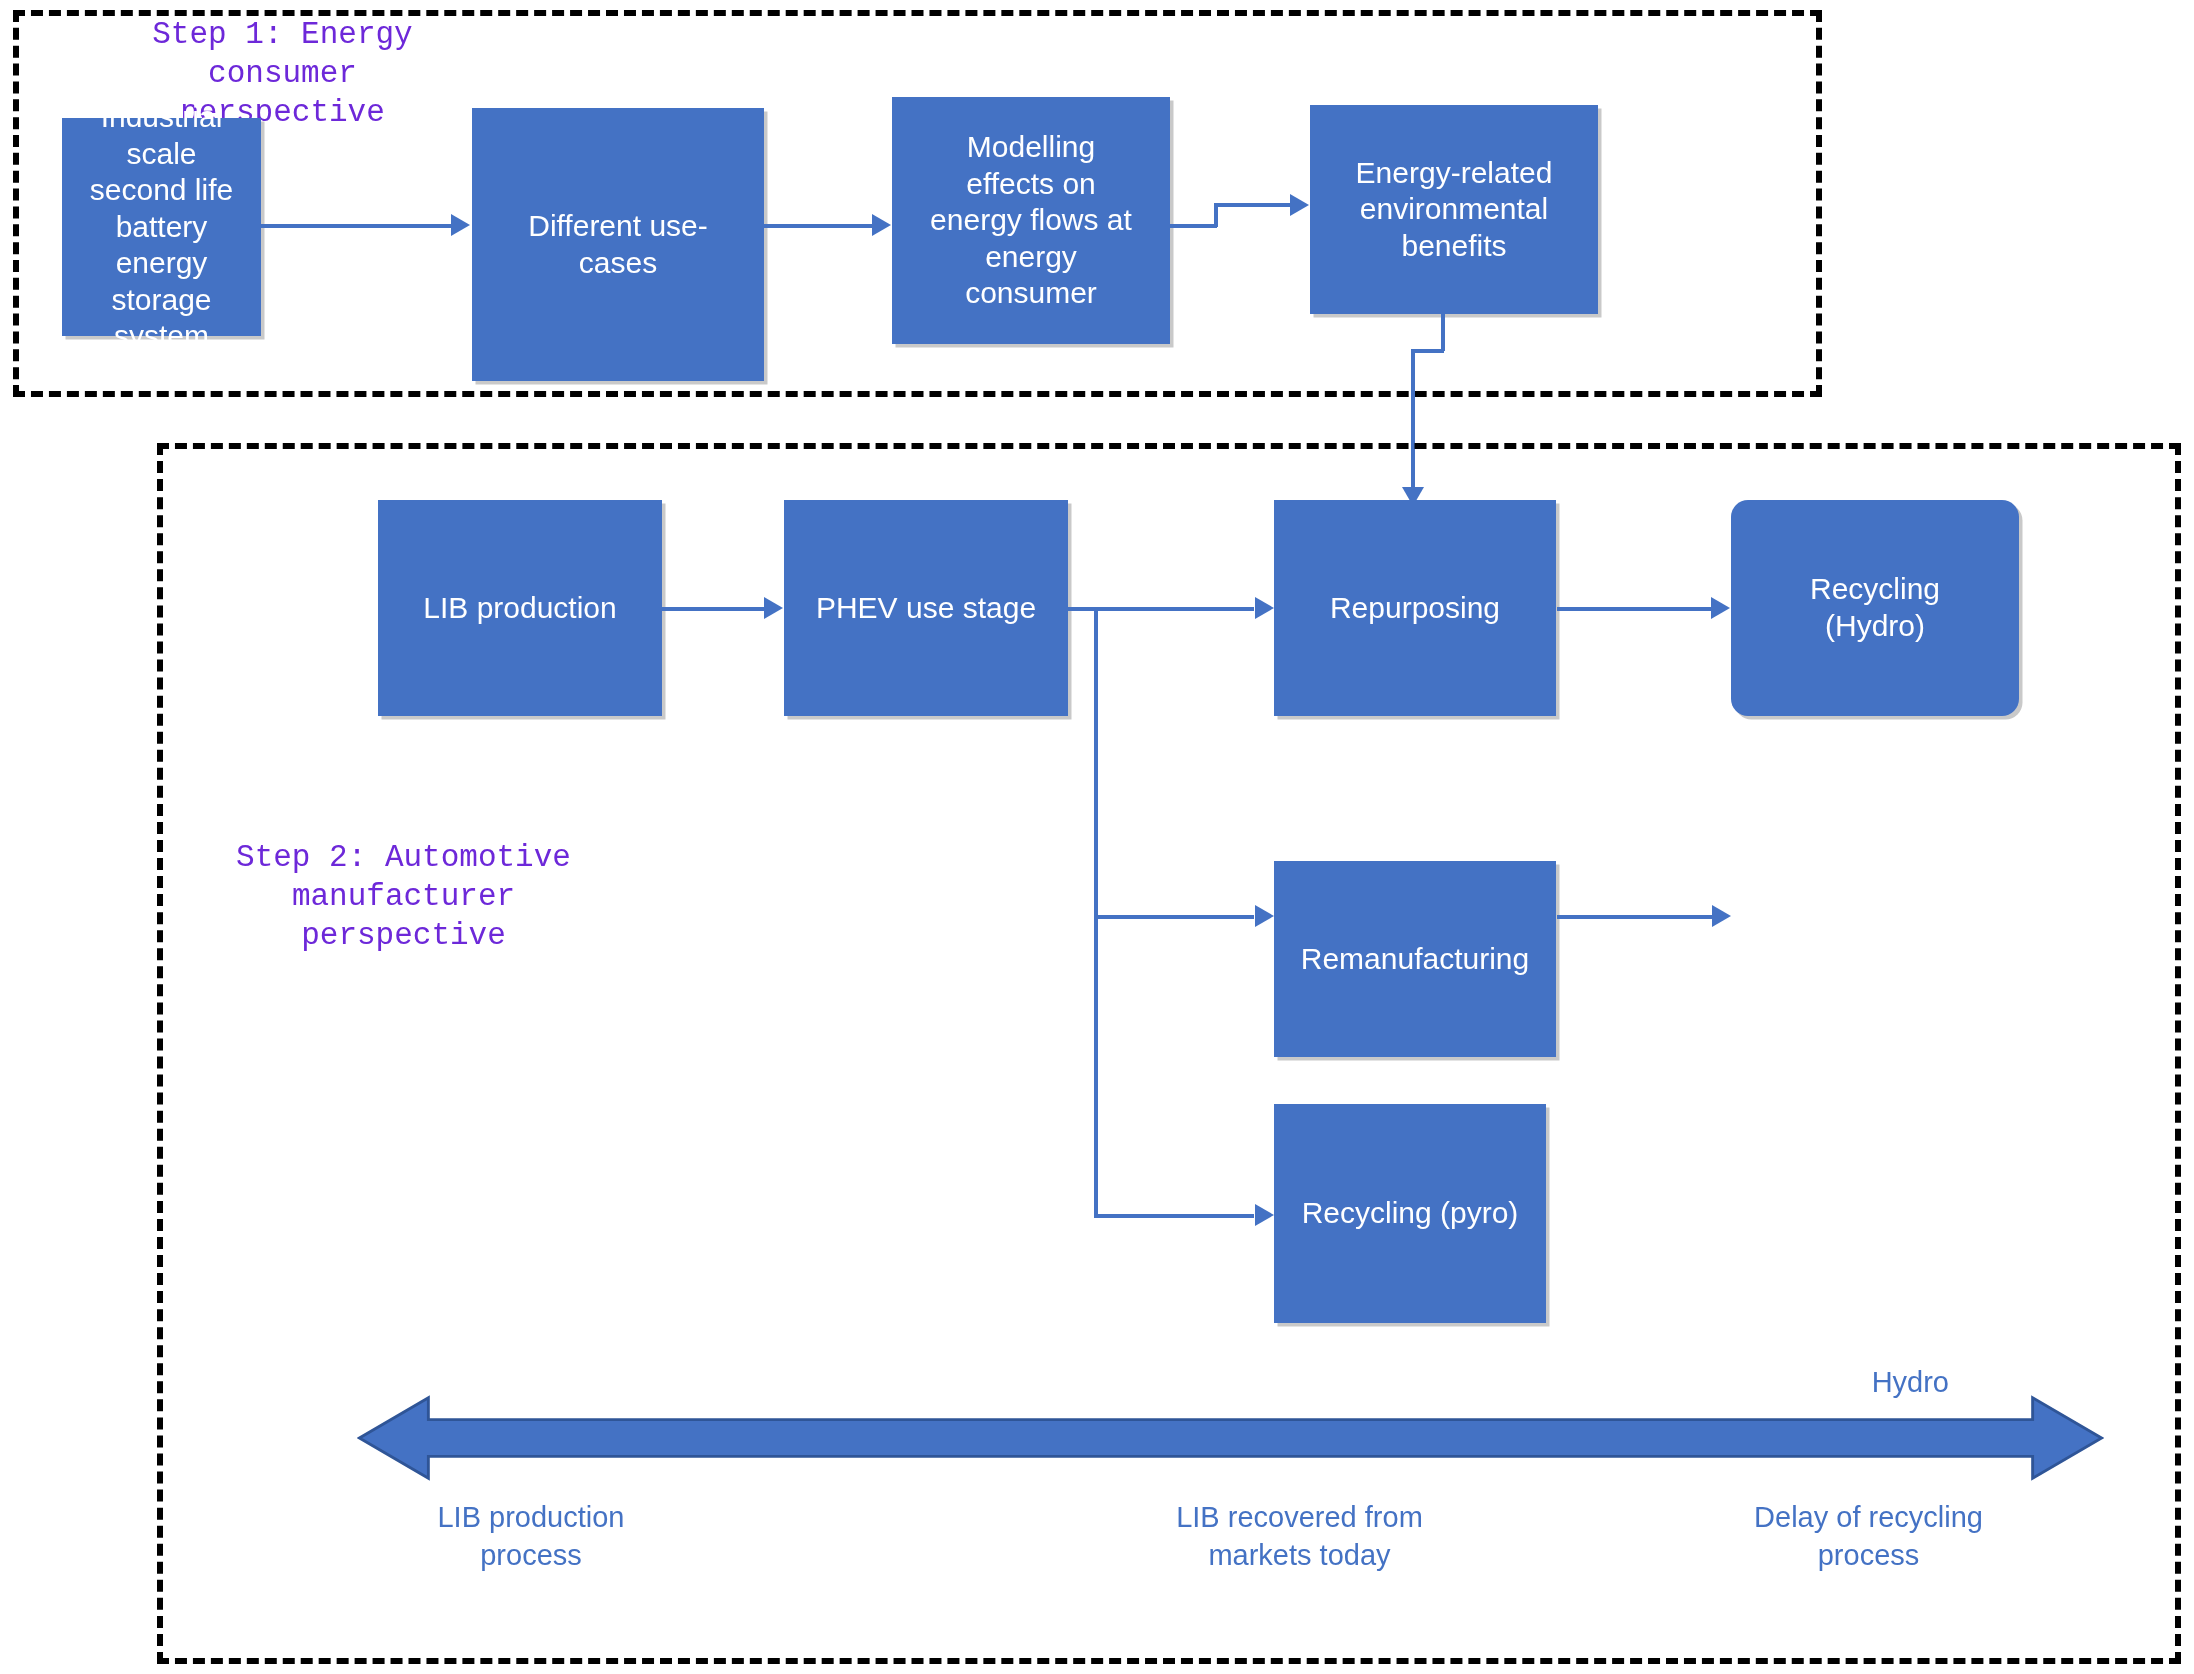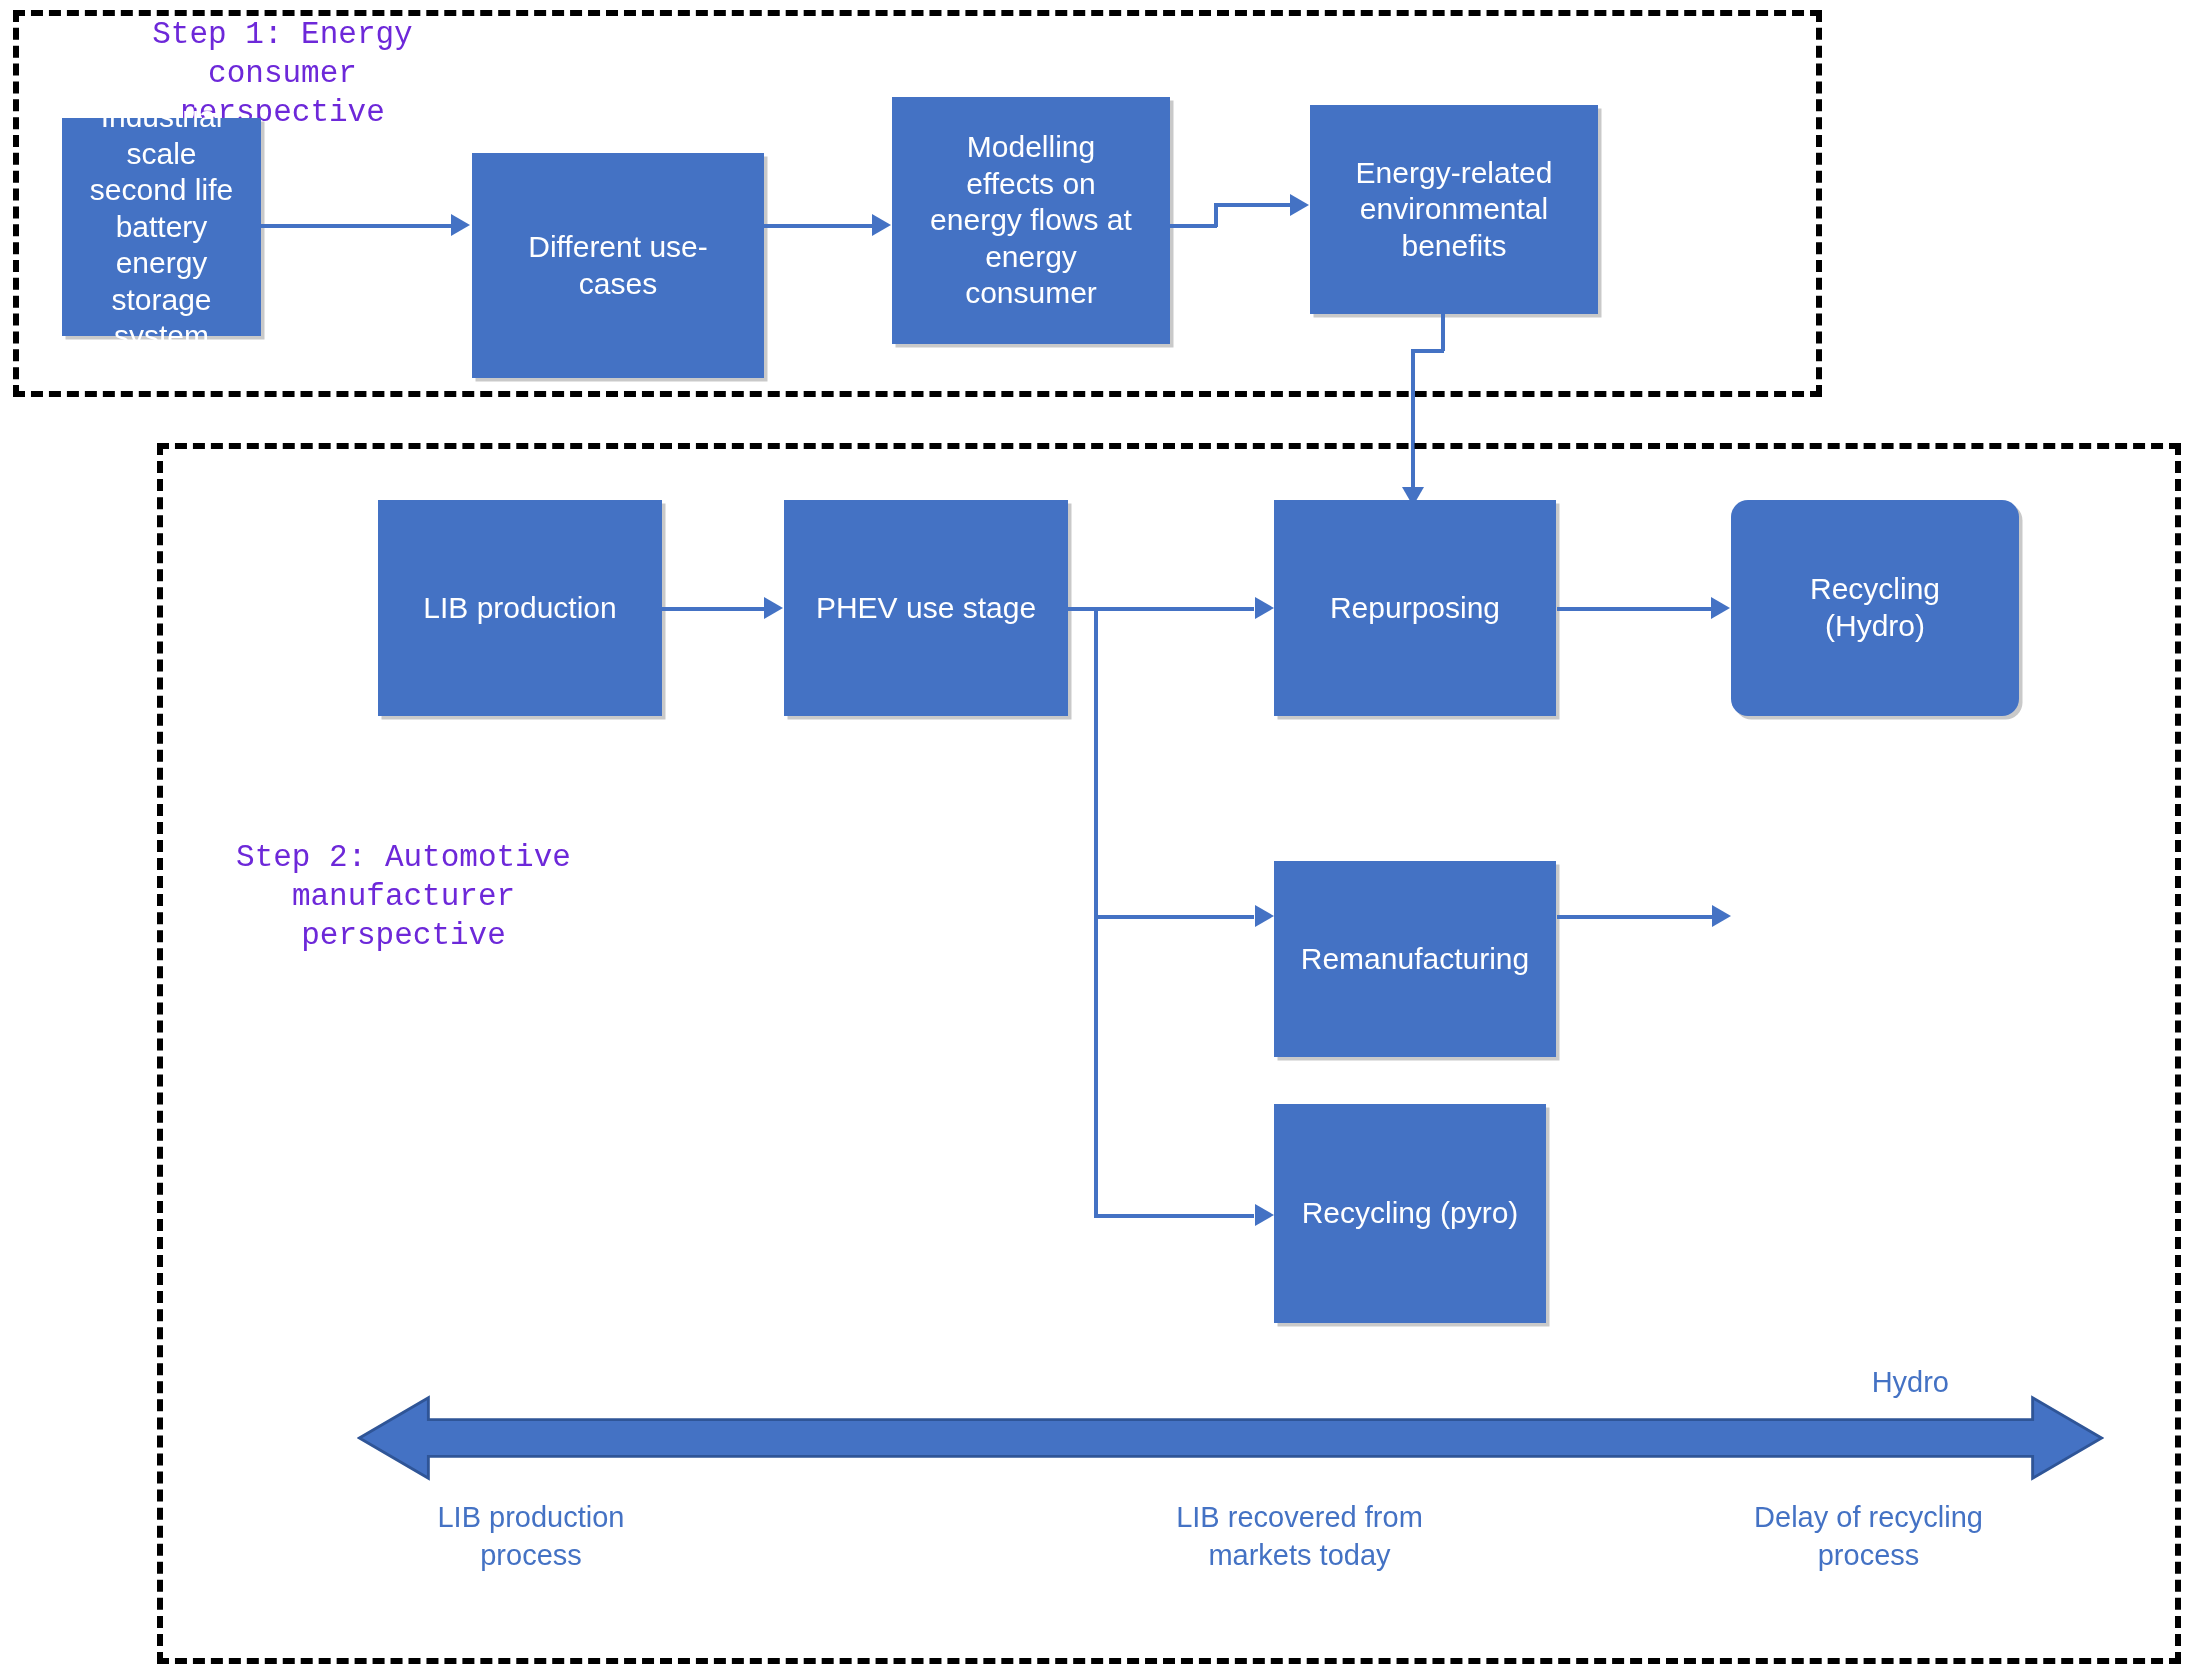--- a/index.html
+++ b/index.html
@@ -88,21 +88,21 @@
   <div class="group-frame" style="left:12.7px; top:10.4px; width:1809px; height:387px;"></div>
 
   <div class="group-caption" style="left:104px; top:16px; width:357px;">Step 1: Energy consumer
 perspective</div>
 
   <div class="node" style="left:62px; top:118px; width:199px; height:218px;">Industrial scale
 second life
 battery energy
 storage system</div>
 
-  <div class="node" style="left:472px; top:108px; width:292px; height:225px;margin-top:45px;">Different use-
+  <div class="node" style="left:472px; top:108px; width:292px; height:273px;">Different use-
 cases</div>
 
   <div class="node" style="left:892px; top:97px; width:278px; height:247px;">Modelling
 effects on
 energy flows at
 energy
 consumer</div>
 
   <div class="node" style="left:1310px; top:105px; width:288px; height:209px;">Energy-related
 environmental

